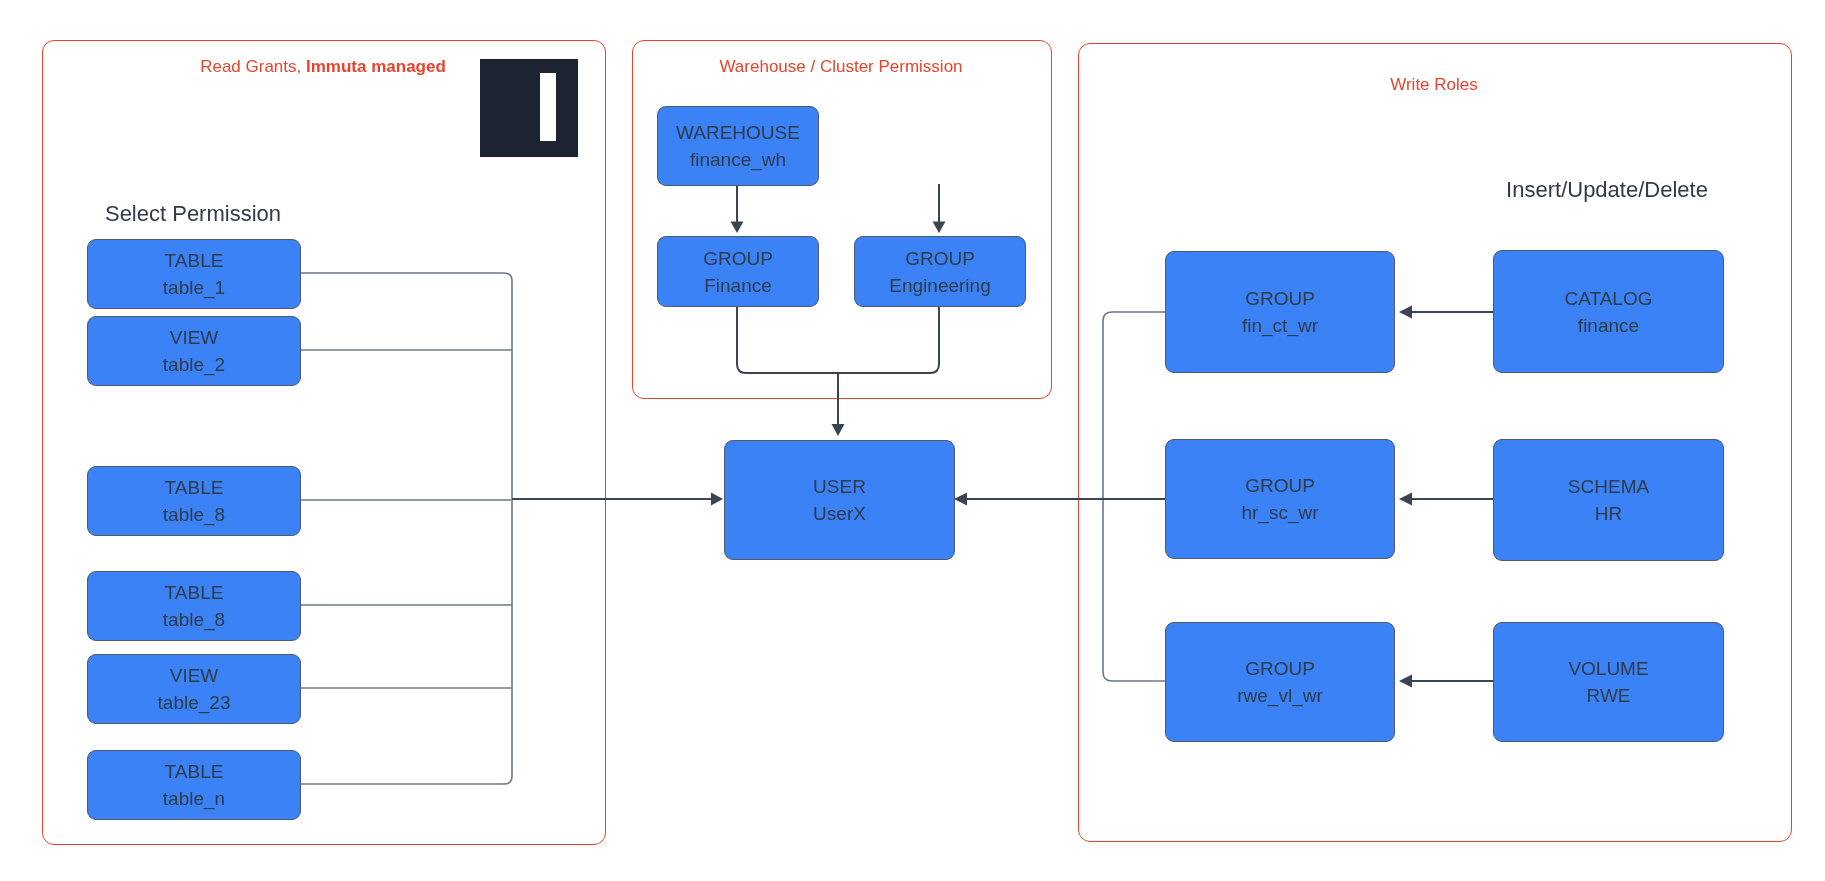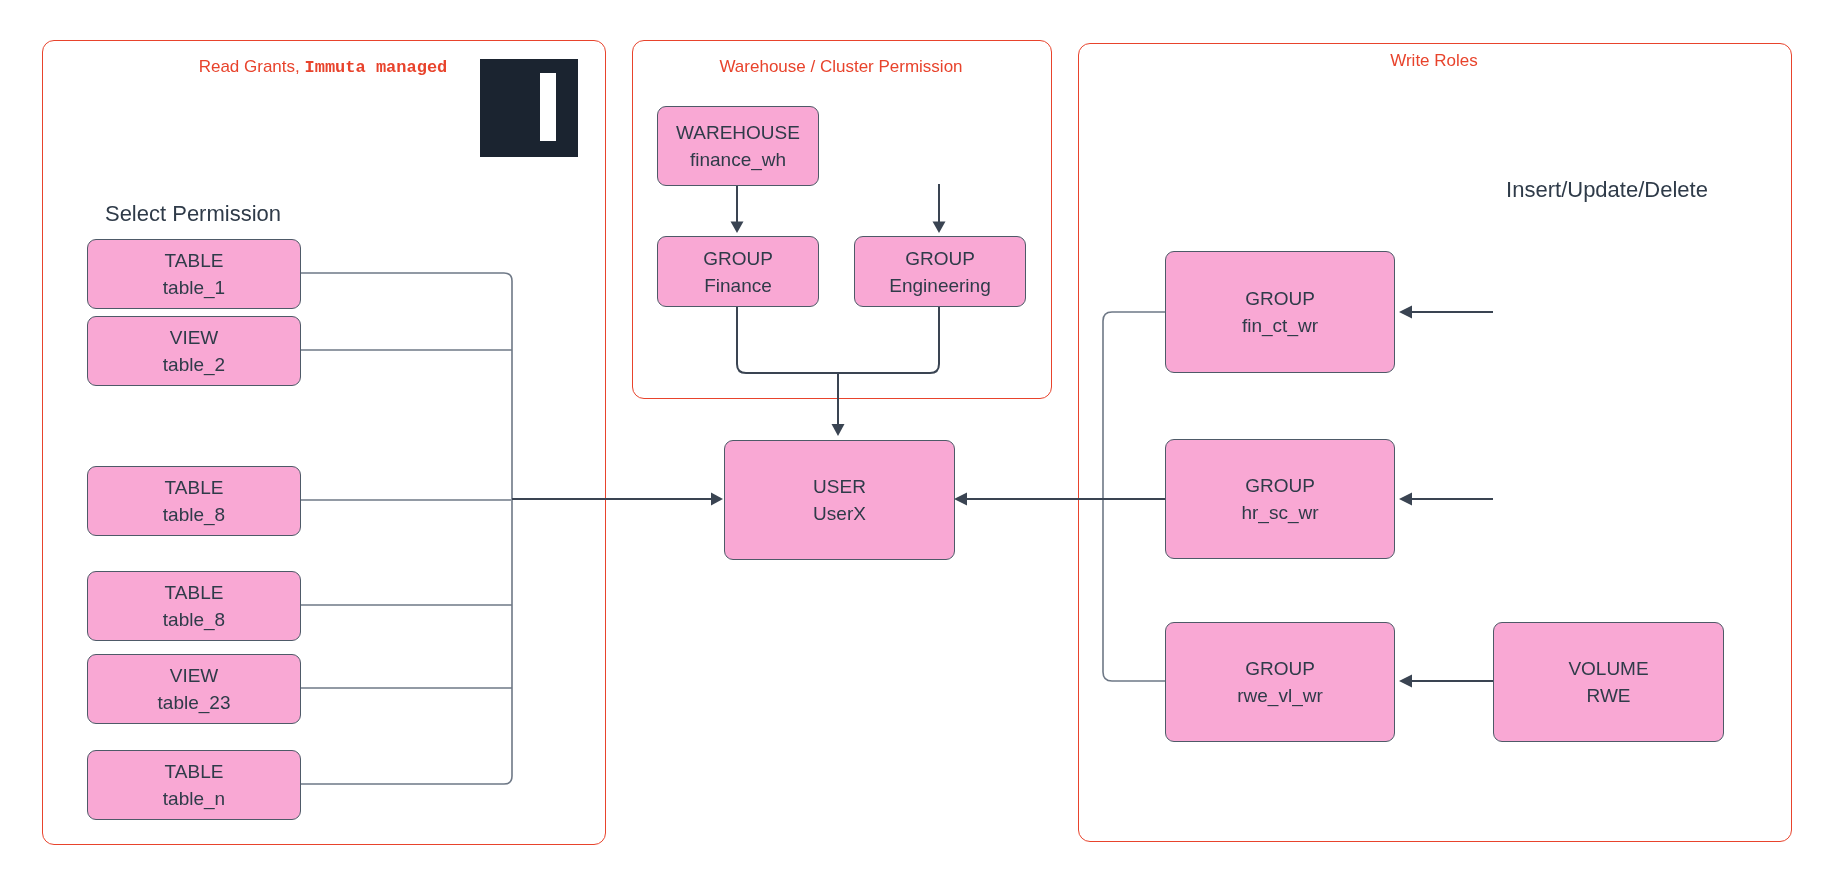--- a/index.html
+++ b/index.html
@@ -1,21 +1,21 @@
 <!DOCTYPE html>
 <html><head>
 <meta charset="utf-8">
 <style>
   html,body{margin:0;padding:0;background:#ffffff;}
   body{font-family:"Liberation Sans","DejaVu Sans",sans-serif;}
   .canvas{position:relative;width:1825px;height:881px;background:#ffffff;overflow:hidden;}
   .section{position:absolute;border:1.6px solid #e8432c;border-radius:12px;background:transparent;}
   .sec-title{position:absolute;color:#e8432c;font-size:17px;text-align:center;white-space:nowrap;}
-  .sec-title b{font-weight:bold;font-family:Liberation Mono, monospace;}
-  .node{position:absolute;background:#f9a8d4;border:1.6px solid #4e5a68;border-radius:9px;
+  .sec-title b{font-weight:bold;}
+  .node{position:absolute;background:#3b82f6;border:1.6px solid #4e5a68;border-radius:9px;
         display:flex;flex-direction:column;align-items:center;justify-content:center;
         color:#2f3b49;font-size:19px;line-height:27px;text-align:center;}
   .plain-label{position:absolute;color:#2f3b49;font-size:22px;line-height:26px;text-align:center;}
   .logo{position:absolute;left:480px;top:59px;width:98px;height:98px;background:#1b2430;}
   .logo-bar{position:absolute;left:60px;top:14px;width:16px;height:68px;background:#ffffff;}
   svg.wires{position:absolute;left:0;top:0;pointer-events:none;}
   .wire-gray{stroke:#6e7886;stroke-width:1.6;fill:none;}
   .wire-dark{stroke:#3a4452;stroke-width:2;fill:none;}
   .head-dark{fill:#3a4452;stroke:none;}
 </style>
@@ -23,21 +23,21 @@
 <body>
 
 <div class="canvas">
 
   <div class="section" style="left:42px;top:40px;width:562px;height:803px"></div>
   <div class="section" style="left:632px;top:40px;width:418px;height:357px"></div>
   <div class="section" style="left:1078px;top:43px;width:712px;height:797px"></div>
 
   <div class="sec-title" style="left:42px;top:57px;width:562px"><span>Read Grants, </span><b>Immuta managed</b></div>
   <div class="sec-title" style="left:632px;top:57px;width:418px">Warehouse / Cluster Permission</div>
-  <div class="sec-title" style="left:1078px;top:51px;width:712px">Write Roles</div>
+  <div class="sec-title" style="left:1078px;top:75px;width:712px">Write Roles</div>
 
   <div class="logo">
     <div class="logo-bar"></div>
   </div>
 
   <svg class="wires" width="1825" height="881" viewBox="0 0 1825 881">
 
     <g>
       <path class="wire-gray" d="M299,273 H504 Q512,273 512,281 V776 Q512,784 504,784 H299"></path>
       <path class="wire-gray" d="M299,350 H512"></path>
@@ -145,18 +145,26 @@
   </div>
   <div class="node" style="left:1165px;top:439px;width:228px;height:118px">
     <div>GROUP</div>
     <div>hr_sc_wr</div>
   </div>
   <div class="node" style="left:1165px;top:622px;width:228px;height:118px">
     <div>GROUP</div>
     <div>rwe_vl_wr</div>
   </div>
 
+  <div class="node" style="left:1493px;top:250px;width:229px;height:121px">
+    <div>CATALOG</div>
+    <div>finance</div>
+  </div>
+  <div class="node" style="left:1493px;top:439px;width:229px;height:120px">
+    <div>SCHEMA</div>
+    <div>HR</div>
+  </div>
   <div class="node" style="left:1493px;top:622px;width:229px;height:118px">
     <div>VOLUME</div>
     <div>RWE</div>
   </div>
 
 </div>
 
 </body></html>

